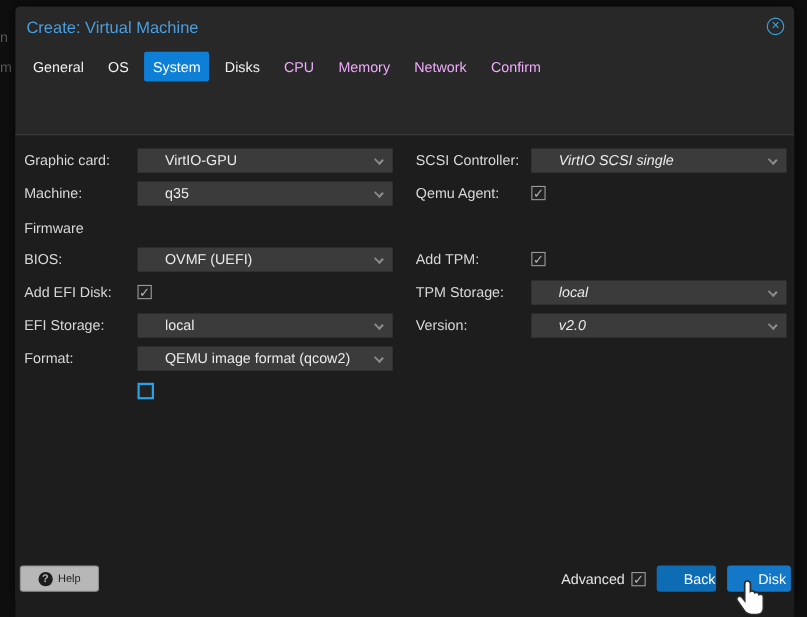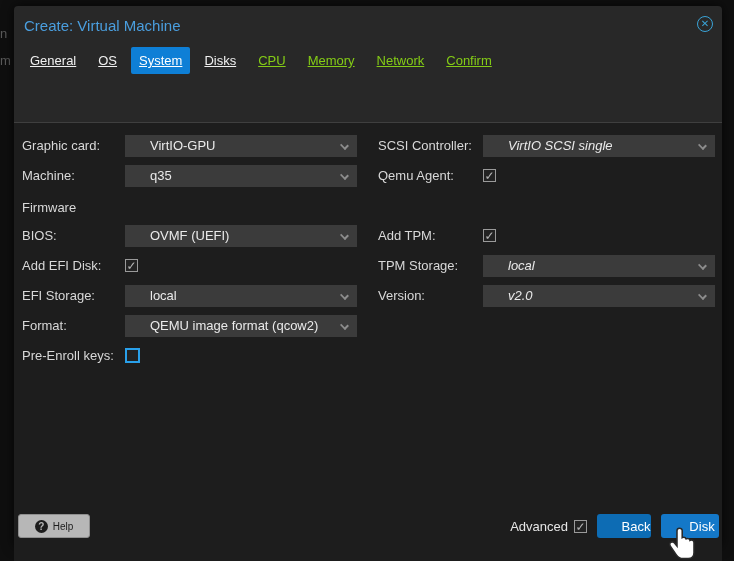--- a/index.html
+++ b/index.html
@@ -27,24 +27,24 @@
     color:#3aa3d6; text-align:center; line-height:14px; font-size:10px;
     cursor:pointer;
   }
   .close-btn::before { content:"\2715"; }
 
   .tabs {
     position:absolute; left:8px; top:41px; display:flex; column-gap:6px;
   }
   .tab {
     padding:6px 8px; font-size:13px; color:#f0f0f0; border-radius:2px;
-    white-space:nowrap; cursor:pointer;text-decoration:underline;
+    white-space:nowrap; cursor:pointer;
   }
   .tab.active { background:#0e7fd6; color:#ffffff; }
-  .tab.disabled { color:#84cc16; cursor:default; }
+  .tab.disabled { color:#f0abfc; cursor:default; }
 
   .panel {
     position:absolute; left:0; right:0; top:71px; height:532px;
     background:#1d1d1d;
     border-top:1px solid #3f3f3f; border-bottom:5px solid #bef264;margin-top:45px;
   }
   .lbl {
     position:absolute; height:22px; line-height:22px;
     font-size:13px; color:#d8d8d8; white-space:nowrap;
   }
@@ -156,21 +156,20 @@
       <span class="fval">local</span>
       <span class="chev"></span>
     </div>
 
     <div class="lbl lc" style="top:192px">Format:</div>
     <div class="field lc" style="top:192px">
       <span class="fval">QEMU image format (qcow2)</span>
       <span class="chev"></span>
     </div>
 
-    <div class="lbl lc" style="top:222px">Pre-Enroll keys:</div>
     <span class="cb highlight" style="left:111px; top:225px"></span>
 
     <div class="lbl rc" style="top:12px">SCSI Controller:</div>
     <div class="field rc" style="top:12px">
       <span class="fval">VirtIO SCSI single</span>
       <span class="chev"></span>
     </div>
 
     <div class="lbl rc" style="top:42px">Qemu Agent:</div>
     <span class="cb checked" style="left:469px; top:46px"></span>

